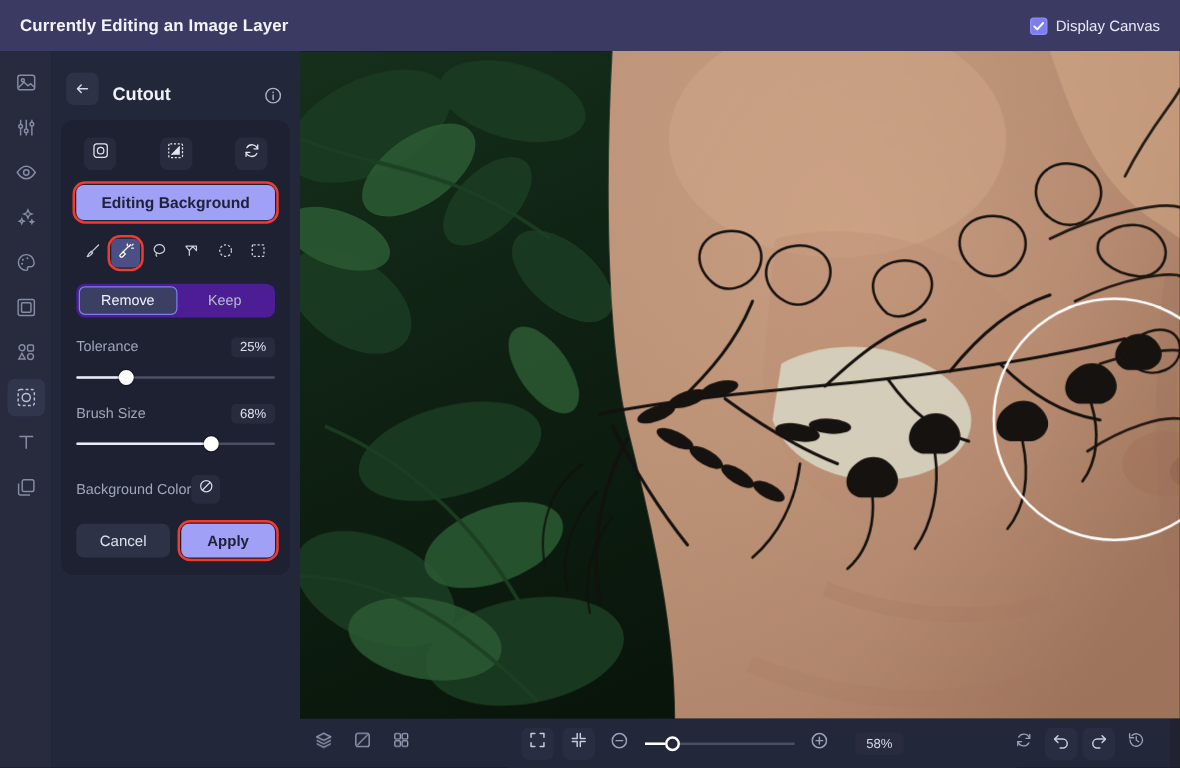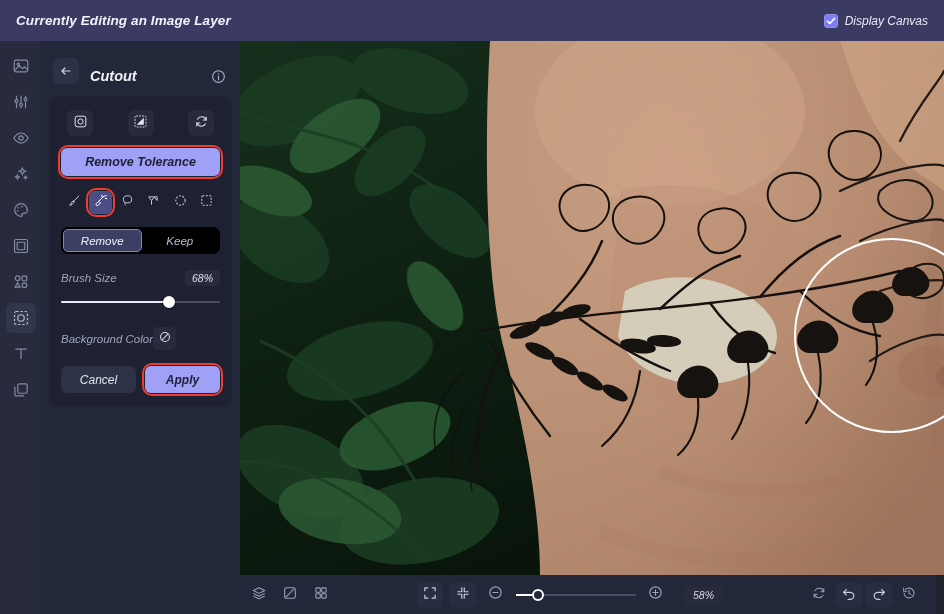--- a/index.html
+++ b/index.html
@@ -2,21 +2,21 @@
 <html><head>
 <meta charset="utf-8">
 <style>
   * { box-sizing: border-box; margin: 0; padding: 0; }
   html, body {
     width: 944px; height: 614px;
     background: #20232f;
     font-family: "Liberation Sans", sans-serif;
     overflow: hidden;
   }
-  .app { position: relative; width: 944px; height: 450px; background: #23273a; font-style: italic; }
+  .app { position: relative; width: 944px; height: 450px; background: #23273a; }
 
   
   .topbar {
     position: absolute; left: 0; top: 0; width: 944px; height: 41px;
     background: #3b3a63;
     display: flex; align-items: center; justify-content: space-between;
     padding: 0 16px;
   }
   .topbar-title {
     color: #f2f2fa; font-size: 13.5px; font-weight: bold; letter-spacing: .1px;
@@ -88,21 +88,21 @@
     margin: 15px 2px 13px 2px;
   }
   .brush-tool {
     width: 23px; height: 23px; border-radius: 5px;
     display: flex; align-items: center; justify-content: center;
     color: #c8ccdd;
   }
   .brush-tool.sel { background: #4b4f86; color: #ffffff; }
 
   .segmented {
-    display: flex; background: #000000; border-radius: 7px; height: 27px;
+    display: flex; background: #4c1d95; border-radius: 7px; height: 27px;
     padding: 2px; margin-bottom: 16px; text-align: center;
   }
   .seg {
     flex: 1; display: flex; align-items: center; justify-content: center;
     font-size: 11.5px; color: #b7bcd0; border-radius: 5px;
   }
   .seg.on { background: #3a3f63; color: #f0f1fa; border: 1px solid #7d7df0; }
 
   .slider-block { margin-bottom: 14px; }
   .slider-head {
@@ -355,21 +355,21 @@
               <path d="M14.4 7.3A5.6 5.6 0 0 0 4.2 6.2"></path>
               <path d="M3.6 10.7a5.6 5.6 0 0 0 10.2 1.1"></path>
               <path d="M14.6 3.6v3.7h-3.6"></path>
               <path d="M3.4 14.4v-3.7h3.6"></path>
             </svg>
           </span>
         </div>
       </div>
 
       <div class="hl-red">
-        <div class="primary-btn">Remove Tolerance</div>
+        <div class="primary-btn">Editing Background</div>
       </div>
 
       <div class="brush-row">
         <div class="brush-tool">
           <span>
             <svg width="15" height="15" viewBox="0 0 18 18" fill="none" stroke="currentColor" stroke-width="1.2" stroke-linecap="round" stroke-linejoin="round">
               <path d="M14.2 3.6 7.6 10.2"></path>
               <path d="M7.3 9.6 5 12c-.9.9-1 2.1-1.6 2.7.9 0 2-.3 2.8-1.1l2.3-2.3z"></path>
             </svg>
           </span>
@@ -415,20 +415,31 @@
             </svg>
           </span>
         </div>
       </div>
 
       <div class="segmented">
         <div class="seg on">Remove</div>
         <div class="seg">Keep</div>
       </div>
 
+      <div class="slider-block">
+        <div class="slider-head">
+          <span class="slider-label">Tolerance</span>
+          <span class="slider-val">25%</span>
+        </div>
+        <div class="track">
+          <div class="track-line"></div>
+          <div class="track-fill" id="tol-fill" style="width: 25%;"></div>
+          <div class="knob" id="tol-knob" style="left: 25%;"></div>
+        </div>
+      </div>
 
       <div class="slider-block">
         <div class="slider-head">
           <span class="slider-label">Brush Size</span>
           <span class="slider-val">68%</span>
         </div>
         <div class="track">
           <div class="track-line"></div>
           <div class="track-fill" id="bs-fill" style="width: 68%;"></div>
           <div class="knob" id="bs-knob" style="left: 68%;"></div>

